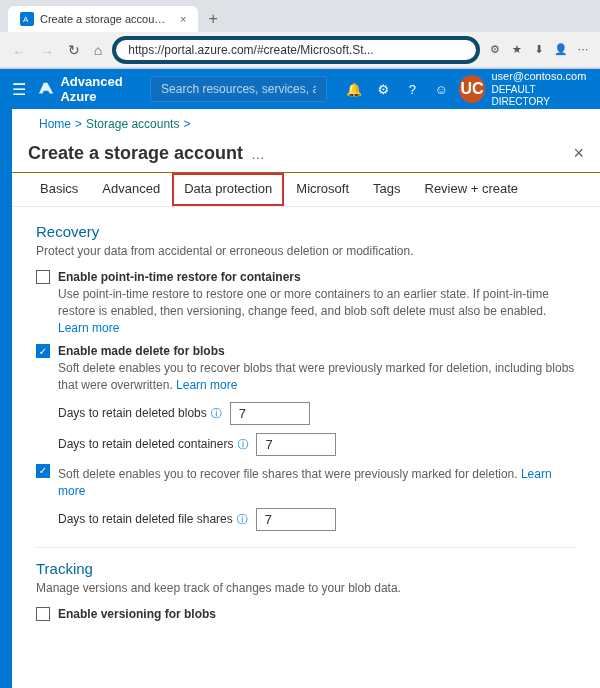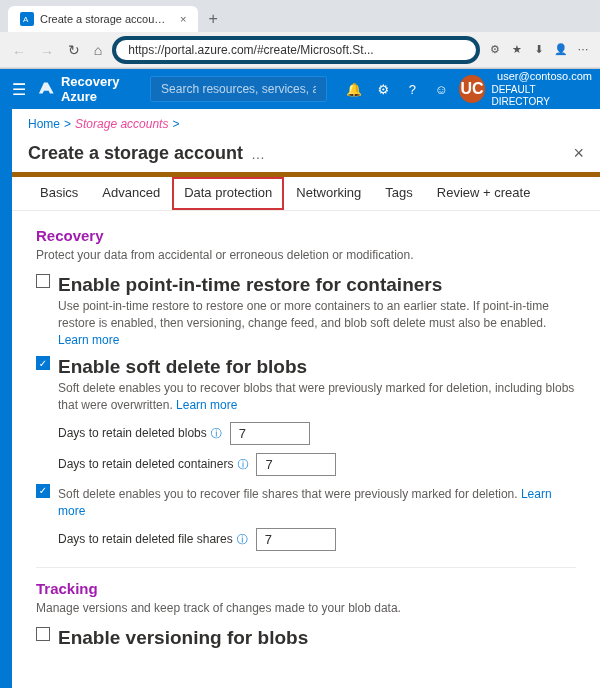--- a/index.html
+++ b/index.html
@@ -25,60 +25,60 @@
     
     .portal-header { background: #0078d4; display: flex; align-items: center; height: 40px; padding: 0 8px; gap: 8px; }
     .hamburger { color: white; font-size: 16px; cursor: pointer; padding: 4px; }
     .azure-logo { display: flex; align-items: center; gap: 6px; color: white; font-size: 13px; font-weight: 600; }
     .azure-logo-icon { width: 20px; height: 20px; }
     .portal-search { flex: 1; background: #106ebe; border: 1px solid #1a87e0; border-radius: 2px; padding: 5px 10px; color: white; font-size: 12px; }
     .portal-search::placeholder { color: rgba(255,255,255,0.7); }
     .portal-header-icons { display: flex; align-items: center; gap: 6px; margin-left: 8px; }
     .header-icon { width: 24px; height: 24px; display: flex; align-items: center; justify-content: center; color: white; font-size: 13px; cursor: pointer; }
     .user-avatar { width: 28px; height: 28px; border-radius: 50%; background: #c7511f; display: flex; align-items: center; justify-content: center; color: white; font-size: 16px; font-weight: 600; }
-    .user-info { display: flex; flex-direction: column; color: white; font-size: 10px; line-height: 1.2; align-items: flex-end; }
+    .user-info { display: flex; flex-direction: column; color: white; font-size: 10px; line-height: 1.2; }
     .user-name { font-size: 11px; }
 
     
     .page-wrapper { display: flex; height: calc(688px - 32px - 36px - 40px); overflow: hidden; }
 
     
     .sidebar { width: 12px; background: #0078d4; flex-shrink: 0; }
 
     
     .main-content { flex: 1; background: #fff; overflow-y: auto; padding: 0; }
 
     
-    .breadcrumb { padding: 8px 16px; font-size: 12px; color: #0078d4; display: flex; align-items: center; gap: 4px; border-bottom: none; }
-
-    
-    .page-title-area { padding: 4px 16px 8px; display: flex; align-items: center; gap: 8px; border-bottom: 5px solid #a16207; }
+    .breadcrumb { padding: 8px 16px; font-size: 12px; color: #0078d4; display: flex; align-items: center; gap: 4px; border-bottom: none; margin-left: 11px; }
+
+    
+    .page-title-area { padding: 4px 16px 8px; display: flex; align-items: center; gap: 8px; border-bottom: 1px solid #a16207; }
     .page-title { font-size: 18px; font-weight: 600; color: #323130; }
     .page-title-icon { color: #666; font-size: 14px; cursor: pointer; }
 
     
     .tabs { display: flex; padding: 0 16px; border-bottom: 1px solid #edebe9; gap: 0; }
     .tab-item { padding: 8px 12px; font-size: 13px; color: #323130; cursor: pointer; border-bottom: 2px solid transparent; white-space: nowrap; }
     .tab-item.highlighted { border: 2px solid #d13438; border-bottom: 2px solid #d13438; color: #323130; }
 
     
     .content-area { padding: 16px 24px; overflow-y: auto; }
 
     
-    .section-title { font-size: 15px; font-weight: 700; color: #a21caf; margin-bottom: 4px; }
+    .section-title { font-size: 15px; font-weight: 400; color: #0369a1; margin-bottom: 4px; }
     .section-desc { font-size: 12px; color: #605e5c; margin-bottom: 12px; }
     .section { margin-bottom: 16px; }
     .divider { border: none; border-top: 1px solid #edebe9; margin: 12px 0; }
 
     
     .checkbox-row { display: flex; align-items: flex-start; gap: 8px; margin-bottom: 8px; }
     .cb { width: 14px; height: 14px; border: 1px solid #605e5c; display: flex; align-items: center; justify-content: center; cursor: pointer; background: white; flex-shrink: 0; }
     .cb.checked { background: #0078d4; border-color: #0078d4; }
     .cb.checked::after { content: '✓'; color: white; font-size: 10px; }
-    .cb-label { font-size: 19px; color: #323130; font-weight: 600; }
+    .cb-label { font-size: 12px; color: #323130; font-weight: 600; }
     .cb-desc { font-size: 12px; color: #605e5c; margin-top: 2px; line-height: 1.4; }
     .learn-more { color: #0078d4; text-decoration: none; font-size: 12px; margin-top: 44px; }
 
     
     .input-row { display: flex; align-items: center; gap: 8px; margin: 6px 0 8px 22px; }
     .input-label { font-size: 12px; color: #323130; display: flex; align-items: center; gap: 4px; }
     .info-icon { color: #0078d4; font-size: 11px; cursor: pointer; }
     .days-input { width: 80px; border: 1px solid #8a8886; padding: 3px 8px; font-size: 13px; color: #323130; }
   </style>
 </head>
@@ -113,21 +113,21 @@
     </div>
   </div>
 </div>
 
 <div class="portal-header">
   <div class="hamburger">☰</div>
   <div class="azure-logo">
     <svg class="azure-logo-icon" viewBox="0 0 18 18" fill="none">
       <path d="M6.5 2L1 14h4l1.5-3h5L13 14h4L10.5 2z" fill="white" opacity="0.9"></path>
     </svg>
-    <span>Recovery Azure</span>
+    <span>Advanced Azure</span>
   </div>
   <input class="portal-search" type="text" placeholder="Search resources, services, and docs (G+/)" style="">
   <div class="portal-header-icons">
     <div class="header-icon">🔔</div>
     <div class="header-icon">⚙</div>
     <div class="header-icon">?</div>
     <div class="header-icon">☺</div>
     <div class="user-avatar">UC</div>
     <div class="user-info">
       <span class="user-name">user@contoso.com</span>
@@ -137,35 +137,35 @@
 </div>
 
 <div class="page-wrapper">
   <div class="sidebar"></div>
 
   <div class="main-content">
 
     <div class="breadcrumb">
       <a href="#" style="color:#0078d4; text-decoration:none;">Home</a>
       <span>&gt;</span>
-      <a href="#" style="color:#ec4899; text-decoration:none;font-style:italic;">Storage accounts</a>
+      <a href="#" style="color:#0f766e; text-decoration:none;">Storage accounts</a>
       <span>&gt;</span>
     </div>
 
     <div class="page-title-area">
       <h1 class="page-title">Create a storage account</h1>
       <span class="page-title-icon">…</span>
       <button style="margin-left:auto; background:none; border:none; font-size:18px; cursor:pointer; color:#605e5c;">×</button>
     </div>
 
     <div class="tabs">
       <div class="tab-item">Basics</div>
       <div class="tab-item">Advanced</div>
       <div class="tab-item highlighted" style="border: 2px solid #d13438; color:#323130; padding: 6px 10px; text-align: right;">Data protection</div>
-      <div class="tab-item">Networking</div>
+      <div class="tab-item">Microsoft</div>
       <div class="tab-item">Tags</div>
       <div class="tab-item">Review + create</div>
     </div>
 
     <div class="content-area">
 
       <div class="section">
         <div class="section-title">Recovery</div>
         <div class="section-desc">Protect your data from accidental or erroneous deletion or modification.</div>
 
@@ -173,21 +173,21 @@
           <div class="cb"></div>
           <div>
             <div class="cb-label">Enable point-in-time restore for containers</div>
             <div class="cb-desc">Use point-in-time restore to restore one or more containers to an earlier state. If point-in-time restore is enabled, then versioning, change feed, and blob soft delete must also be enabled. <a href="#" class="learn-more">Learn more</a></div>
           </div>
         </div>
 
         <div class="checkbox-row">
           <div class="cb checked"></div>
           <div>
-            <div class="cb-label">Enable soft delete for blobs</div>
+            <div class="cb-label">Enable made delete for blobs</div>
             <div class="cb-desc">Soft delete enables you to recover blobs that were previously marked for deletion, including blobs that were overwritten. <a href="#" class="learn-more">Learn more</a></div>
           </div>
         </div>
         <div class="input-row">
           <span class="input-label">Days to retain deleted blobs <span class="info-icon">ⓘ</span></span>
           <input class="days-input" type="number" value="7" style="">
         </div>
 
         <div class="input-row">
           <span class="input-label">Days to retain deleted containers <span class="info-icon">ⓘ</span></span>

